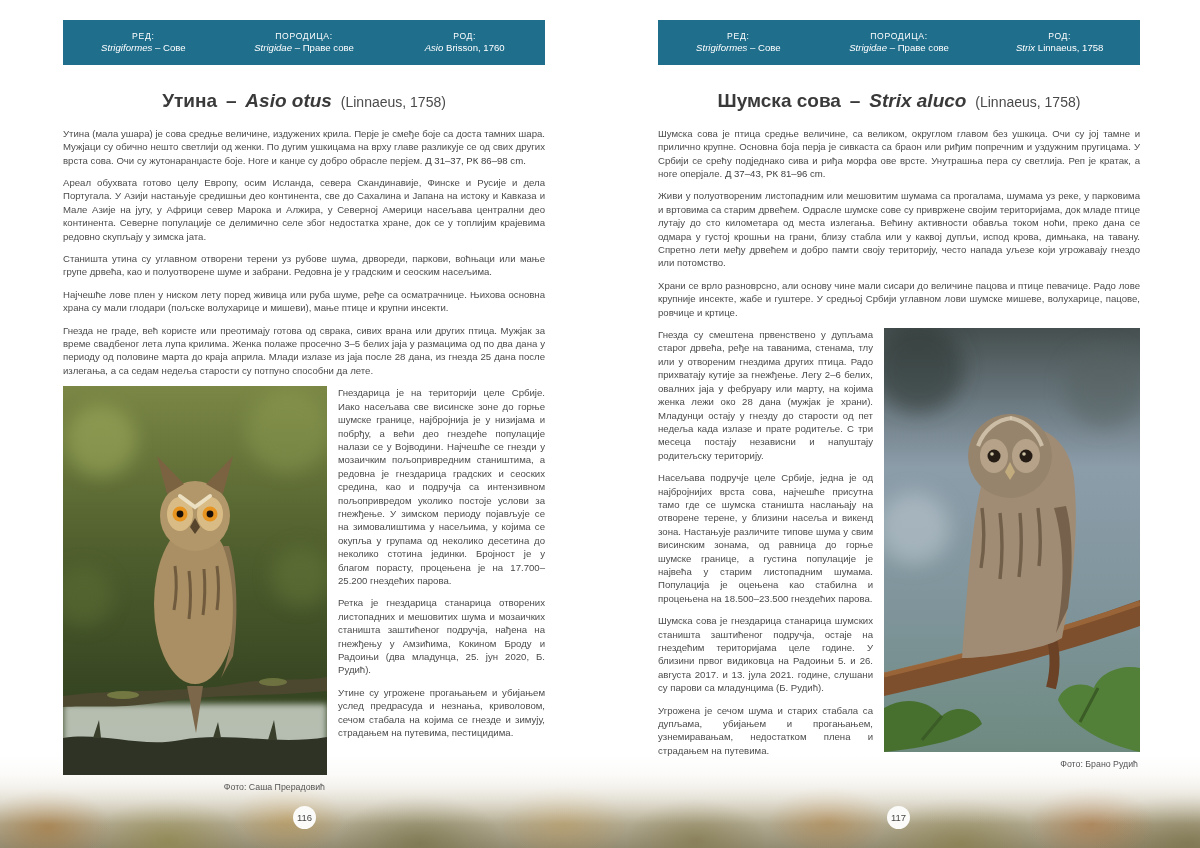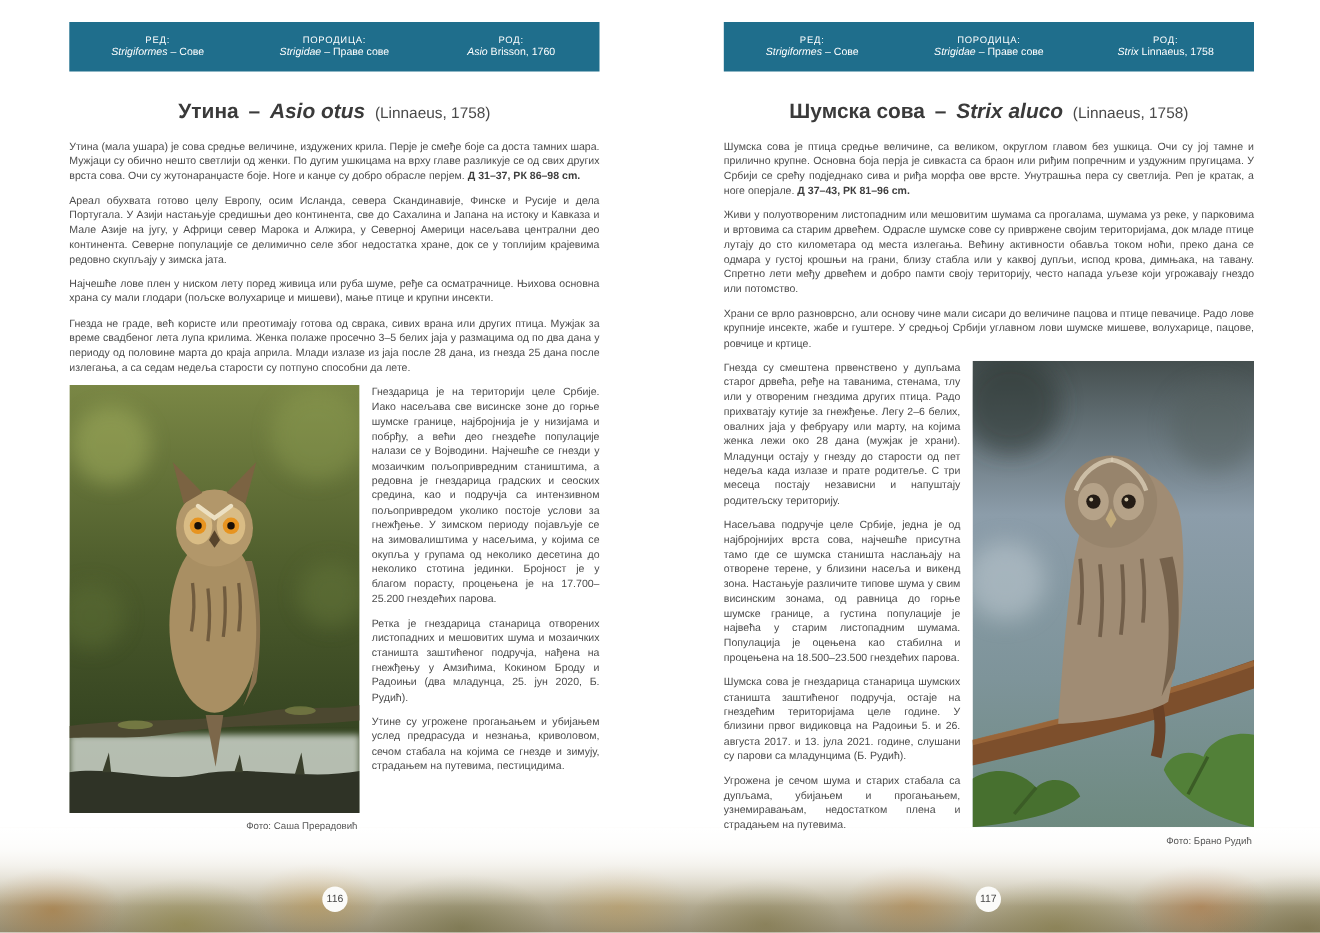--- a/index.html
+++ b/index.html
@@ -33,21 +33,21 @@
   .tax-value{font-size:9.6px;}
   .tax-value i{font-style:italic;}
 
   .title{text-align:center;margin:0 0 12px;font-weight:normal;line-height:1.15;}
   .t-common{font-weight:bold;font-size:19px;color:#3a3a3a;}
   .t-dash{font-weight:bold;font-size:19px;color:#3a3a3a;}
   .t-latin{font-style:italic;font-weight:600;font-size:19px;color:#3a3a3a;}
   .t-auth{font-size:14px;color:#4a4a4a;}
 
   .body-txt p{margin:0 0 9px;text-align:justify;font-size:9.6px;line-height:13.4px;color:#4c4c4c;}
-  .meas{font-weight:bold;color:#3e3e3e;}
+  .meas{font-weight:normal;color:#3e3e3e;}
 
   .cols{display:flex;gap:11px;margin-top:2px;}
   .txt-col{flex:1;min-width:0;}
   .photo-col{margin:0;flex-shrink:0;display:flex;flex-direction:column;}
   .photo{overflow:hidden;}
   .photo svg{display:block;}
   .photo-l{width:264px;height:389px;}
   .photo-r{width:256px;height:424px;}
   .photo-col figcaption{margin-top:7px;font-size:8.8px;color:#565656;text-align:right;padding-right:2px;}
 
@@ -82,20 +82,21 @@
     <h1 class="title">
       <span class="t-common">Утина</span>
       <span class="t-dash">–</span>
       <span class="t-latin">Asio otus</span>
       <span class="t-auth">(Linnaeus, 1758)</span>
     </h1>
 
     <div class="body-txt">
       <p><span>Утина (мала ушара) је сова средње величине, издужених крила. Перје је смеђе боје са доста тамних шара. Мужјаци су обично нешто светлији од женки. По дугим ушкицама на врху главе разликује се од свих других врста сова. Очи су жутонаранџасте боје. Ноге и канџе су добро обрасле перјем.</span> <b class="meas">Д 31–37, РК 86–98 cm.</b></p>
       <p>Ареал обухвата готово целу Европу, осим Исланда, севера Скандинавије, Финске и Русије и дела Португала. У Азији настањује средишњи део континента, све до Сахалина и Јапана на истоку и Кавказа и Мале Азије на југу, у Африци север Марока и Алжира, у Северној Америци насељава централни део континента. Северне популације се делимично селе због недостатка хране, док се у топлијим крајевима редовно скупљају у зимска јата.</p>
+      <p>Станишта утина су углавном отворени терени уз рубове шума, дрвореди, паркови, воћњаци или мање групе дрвећа, као и полуотворене шуме и забрани. Редовна је у градским и сеоским насељима.</p>
       <p>Најчешће лове плен у ниском лету поред живица или руба шуме, ређе са осматрачнице. Њихова основна храна су мали глодари (пољске волухарице и мишеви), мање птице и крупни инсекти.</p>
       <p>Гнезда не граде, већ користе или преотимају готова од сврака, сивих врана или других птица. Мужјак за време свадбеног лета лупа крилима. Женка полаже просечно 3–5 белих јаја у размацима од по два дана у периоду од половине марта до краја априла. Млади излазе из јаја после 28 дана, из гнезда 25 дана после излегања, а са седам недеља старости су потпуно способни да лете.</p>
     </div>
 
     <div class="cols">
       <figure class="photo-col">
         <div class="photo photo-l">
           <svg viewBox="0 0 264 389" width="264" height="389" preserveAspectRatio="none" role="img">
             <defs>
               <linearGradient id="lgbg" x1="0" y1="0" x2="0" y2="1">

